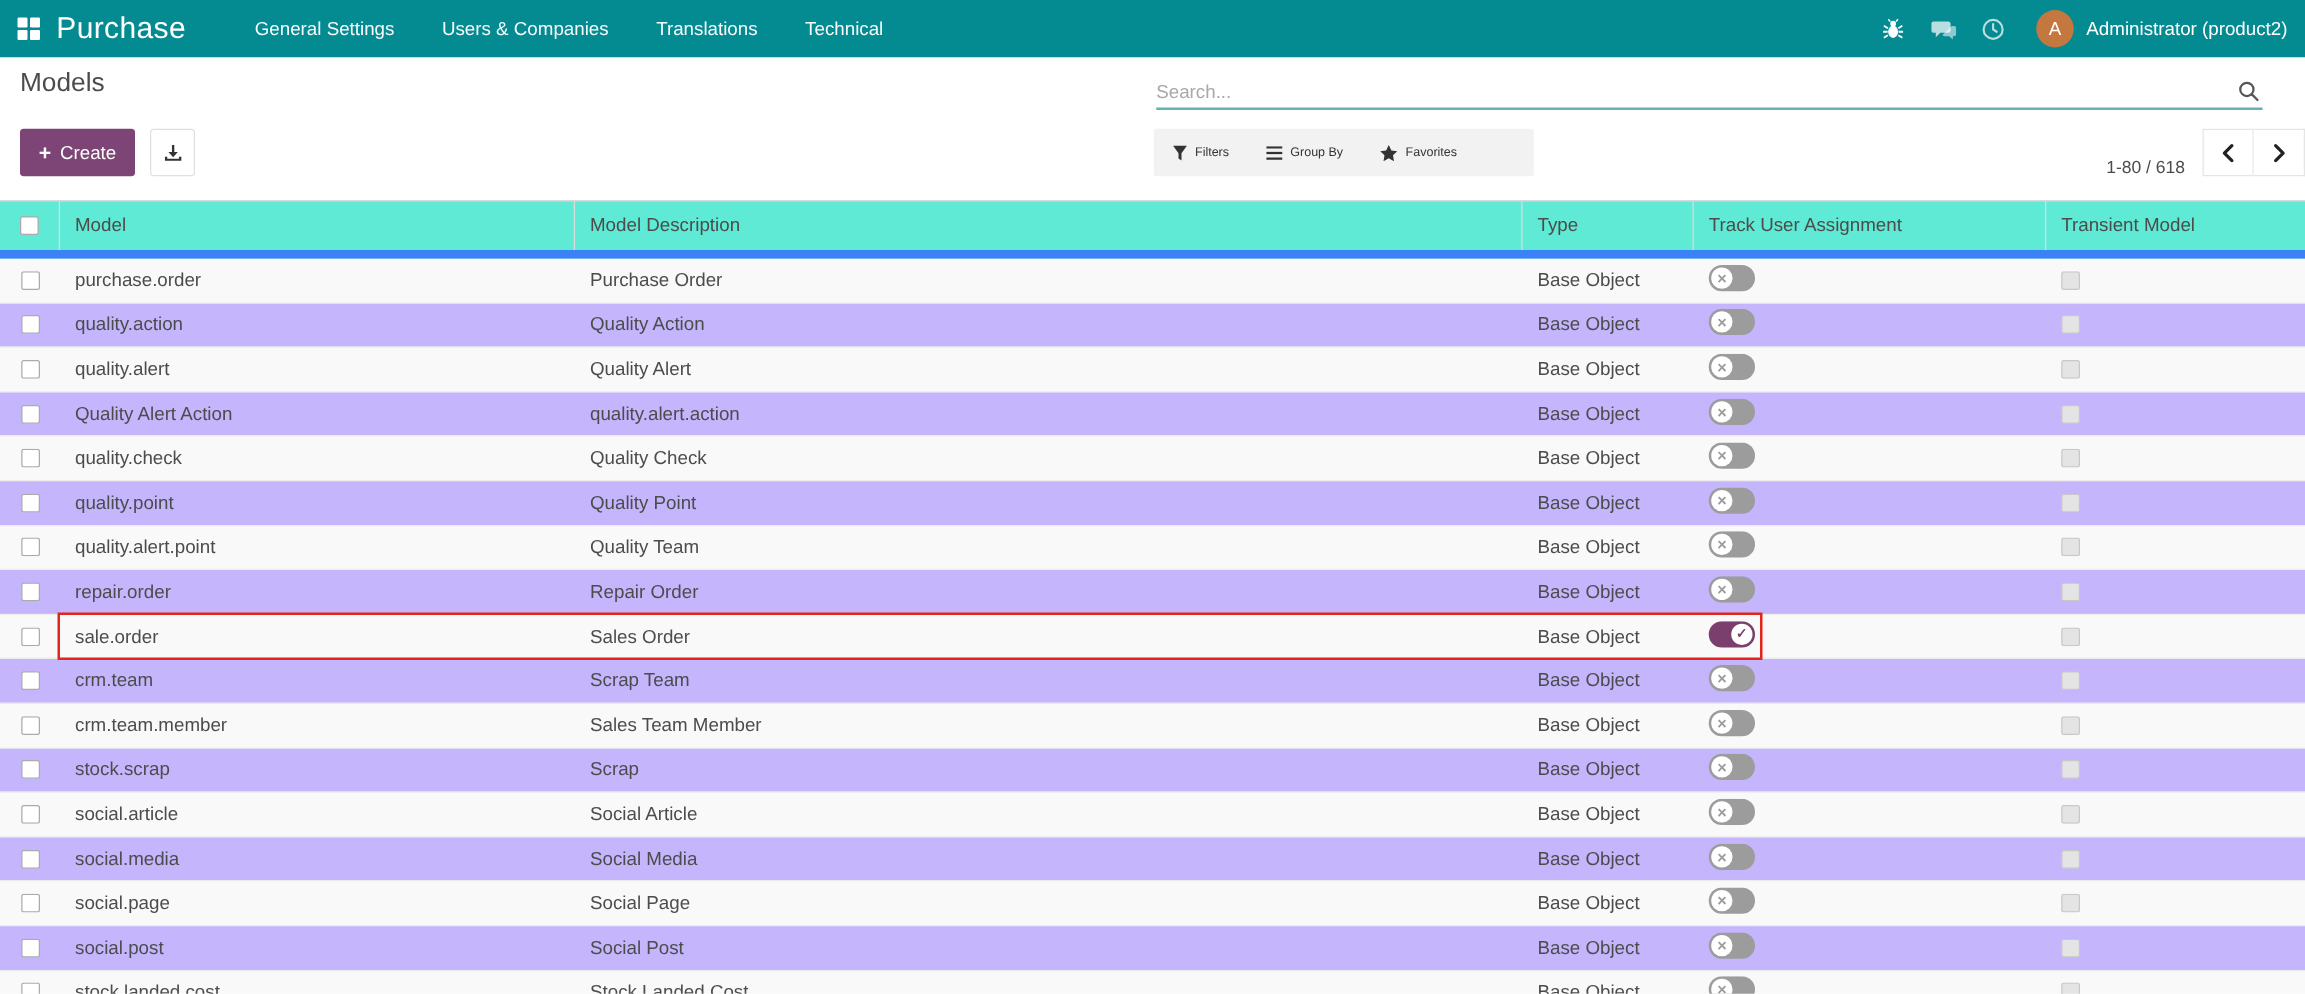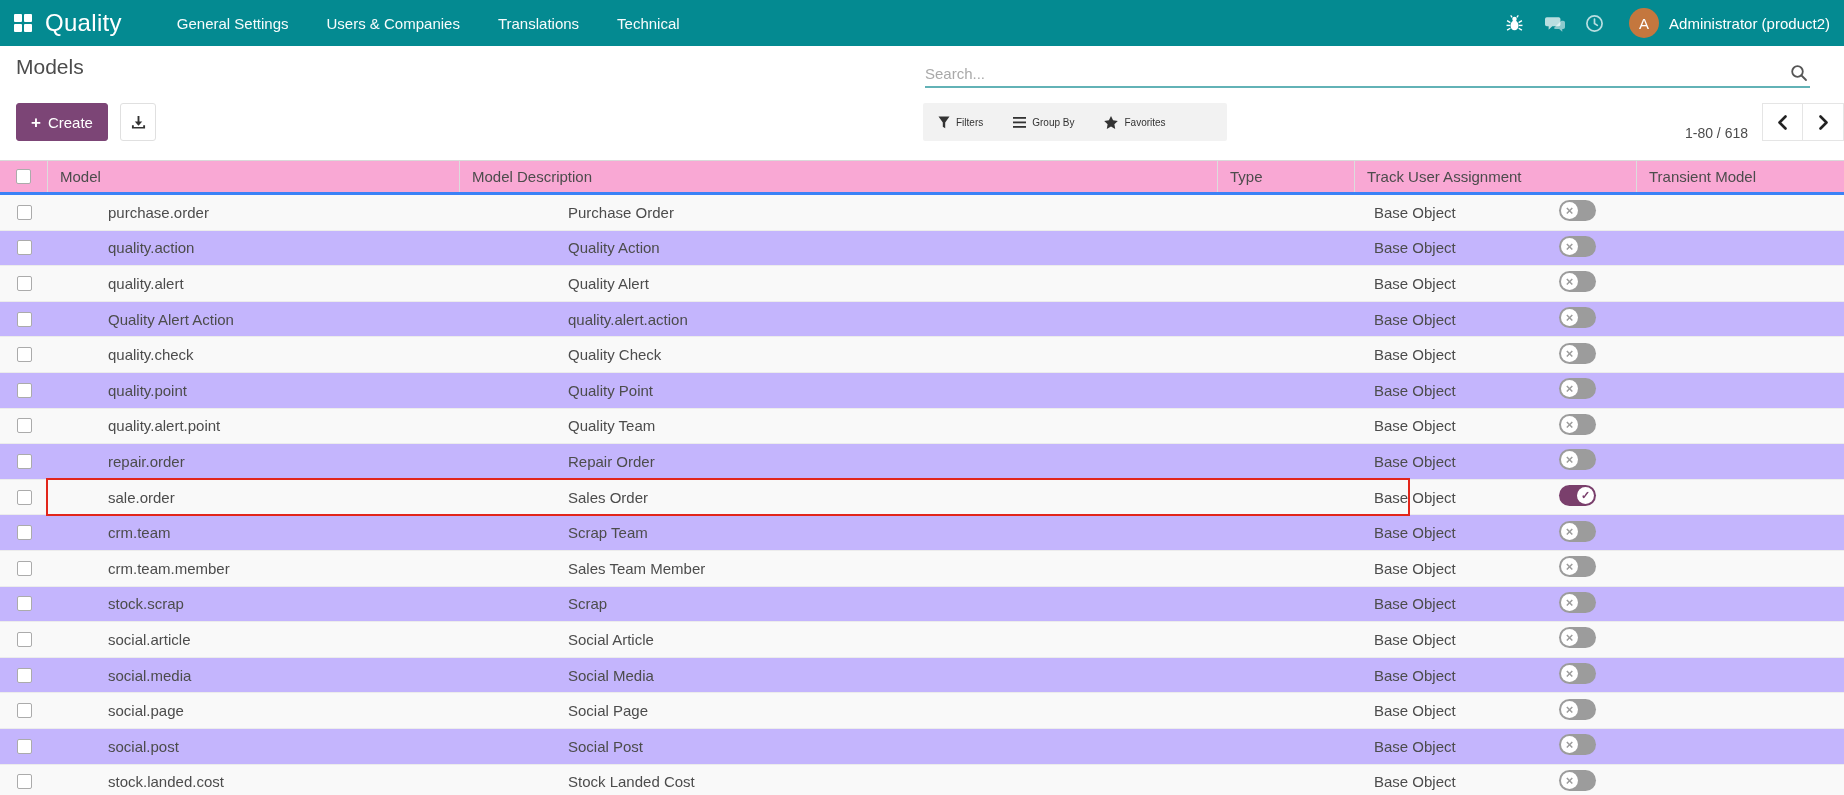--- a/index.html
+++ b/index.html
@@ -50,30 +50,30 @@
   .pager { position:absolute; right:0; top:57px; height:38px; display:flex; align-items:flex-end; }
   .pager-text { font-size:14px; color:#4c4c4c; margin-right:14px; }
   .pager-btn { width:41px; height:38px; background:#fff; border:1px solid #e5e5e5;
                display:flex; align-items:center; justify-content:center; cursor:pointer; }
   .pager-btn + .pager-btn { border-left:none; }
 
   
   .list-table { width:1844px; border-top:1px solid #d9d9d9; }
   .lrow { display:grid; grid-template-columns:48px 412px 758px 137px 282px 1fr;
           align-items:center; height:35.6px; position:relative; }
-  .lhead { background:#f9a8d4; height:34px; border-bottom:3px solid #3b82f6; }
+  .lhead { background:#5eead4; height:46px; border-bottom:7px solid #3b82f6; }
   .lhead .lcell { color:#4c4c4c; font-size:15px; height:100%; display:flex; align-items:center;
                   border-right:1px solid #dcdcdc; cursor:pointer; }
   .lhead .lcell:last-child { border-right:none; }
   .lcell { padding:0 12px; font-size:15px; color:#4c4c4c; white-space:nowrap; overflow:hidden; }
   .cell-check { display:flex; justify-content:center; padding:0; }
   .checkbox { width:15px; height:15px; background:#fff; border:1px solid #ababab; border-radius:2px; cursor:pointer; }
   .lbody .lrow { border-bottom:1px solid #ececec; background:#c4b5fd; }
   .lbody .lrow:nth-child(odd) { background:#f9f9f9; }
-  .lbody .lrow { cursor:pointer;gap:48px; }
+  .lbody .lrow { cursor:pointer; }
 
   .toggle { width:37px; height:21px; border-radius:11px; position:relative; display:inline-block; cursor:pointer; }
   .toggle .knob { position:absolute; top:2px; width:17px; height:17px; border-radius:50%;
                   background:#fff; font-size:11px; font-weight:700; text-align:center; line-height:17px; }
   .toggle.off { background:#9c9c9c; }
   .toggle.off .knob { left:2px; color:#9c9c9c; font-size:13px; }
   .toggle.on { background:#7a3f6c; }
   .toggle.on .knob { right:2px; color:#7a3f6c; }
 
   .t-check { width:15px; height:15px; background:#e4e4e4; border:1px solid #c8c8c8; border-radius:2px; }
@@ -87,21 +87,21 @@
 </head>
 <body>
 
 <header class="topbar">
   <div class="apps-icon">
     <span></span>
       <span></span>
       <span></span>
       <span></span>
   </div>
-  <div class="app-title">Quality</div>
+  <div class="app-title">Purchase</div>
   <nav class="menu-items">
     <div class="menu-item">General Settings</div>
     <div class="menu-item">Users &amp; Companies</div>
     <div class="menu-item">Translations</div>
     <div class="menu-item">Technical</div>
   </nav>
   <div class="topbar-right">
     <div class="sysicon">
       <svg width="19" height="19" viewBox="0 0 20 20" fill="#fff">
         <ellipse cx="10" cy="12" rx="4.2" ry="5.2"></ellipse>

